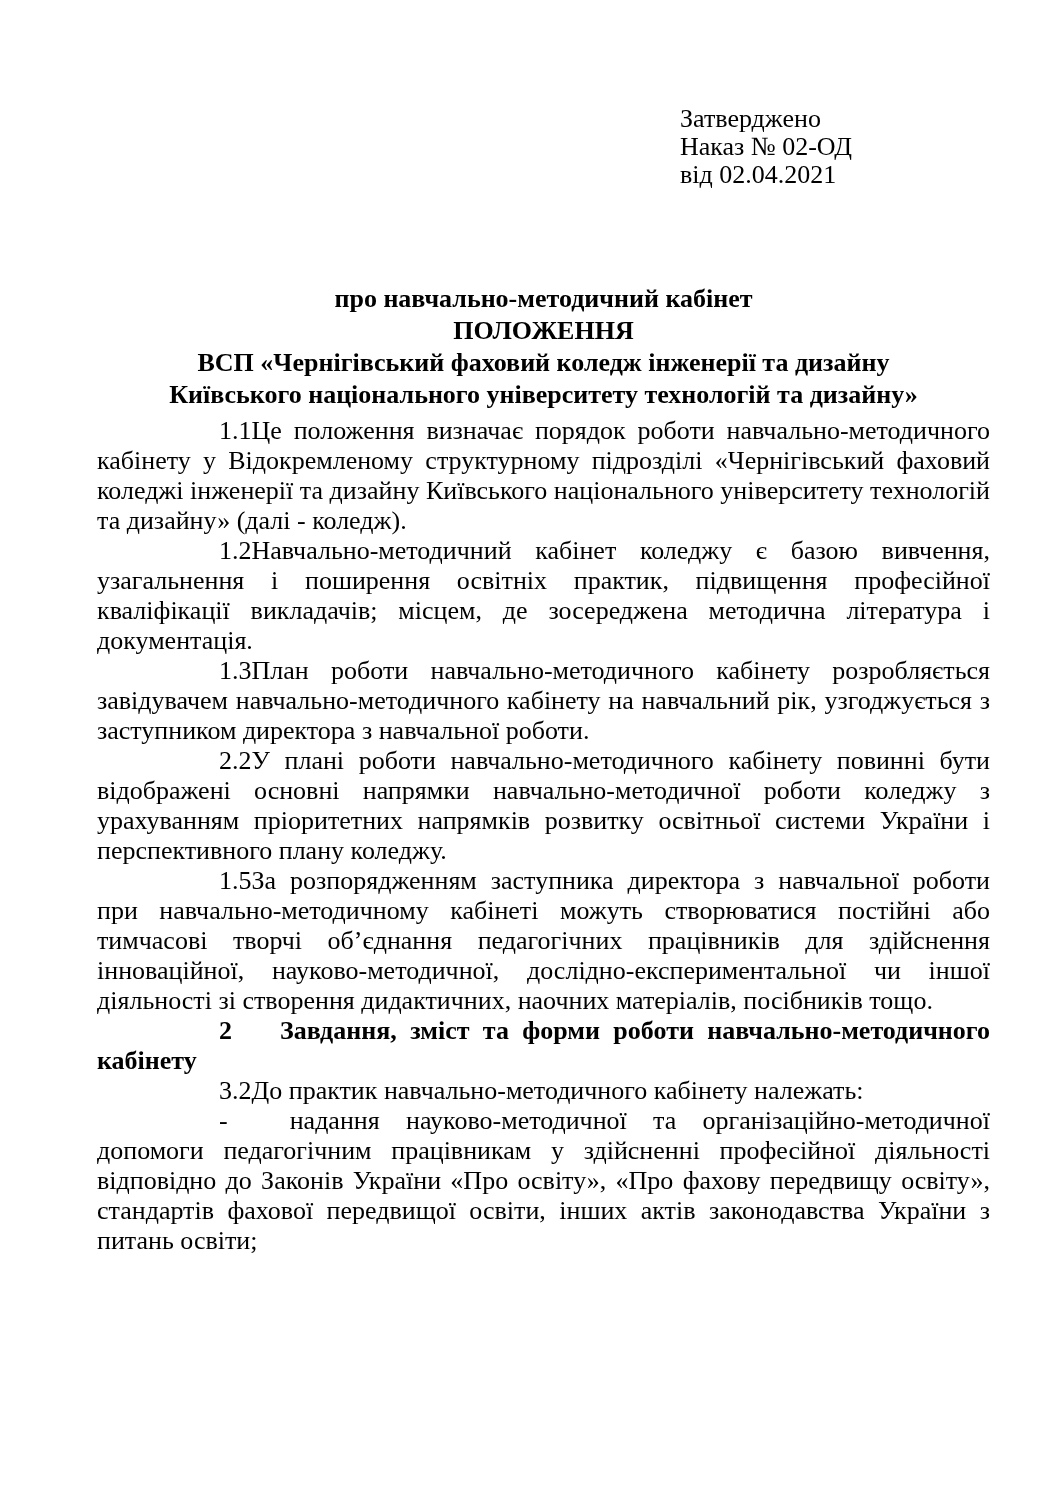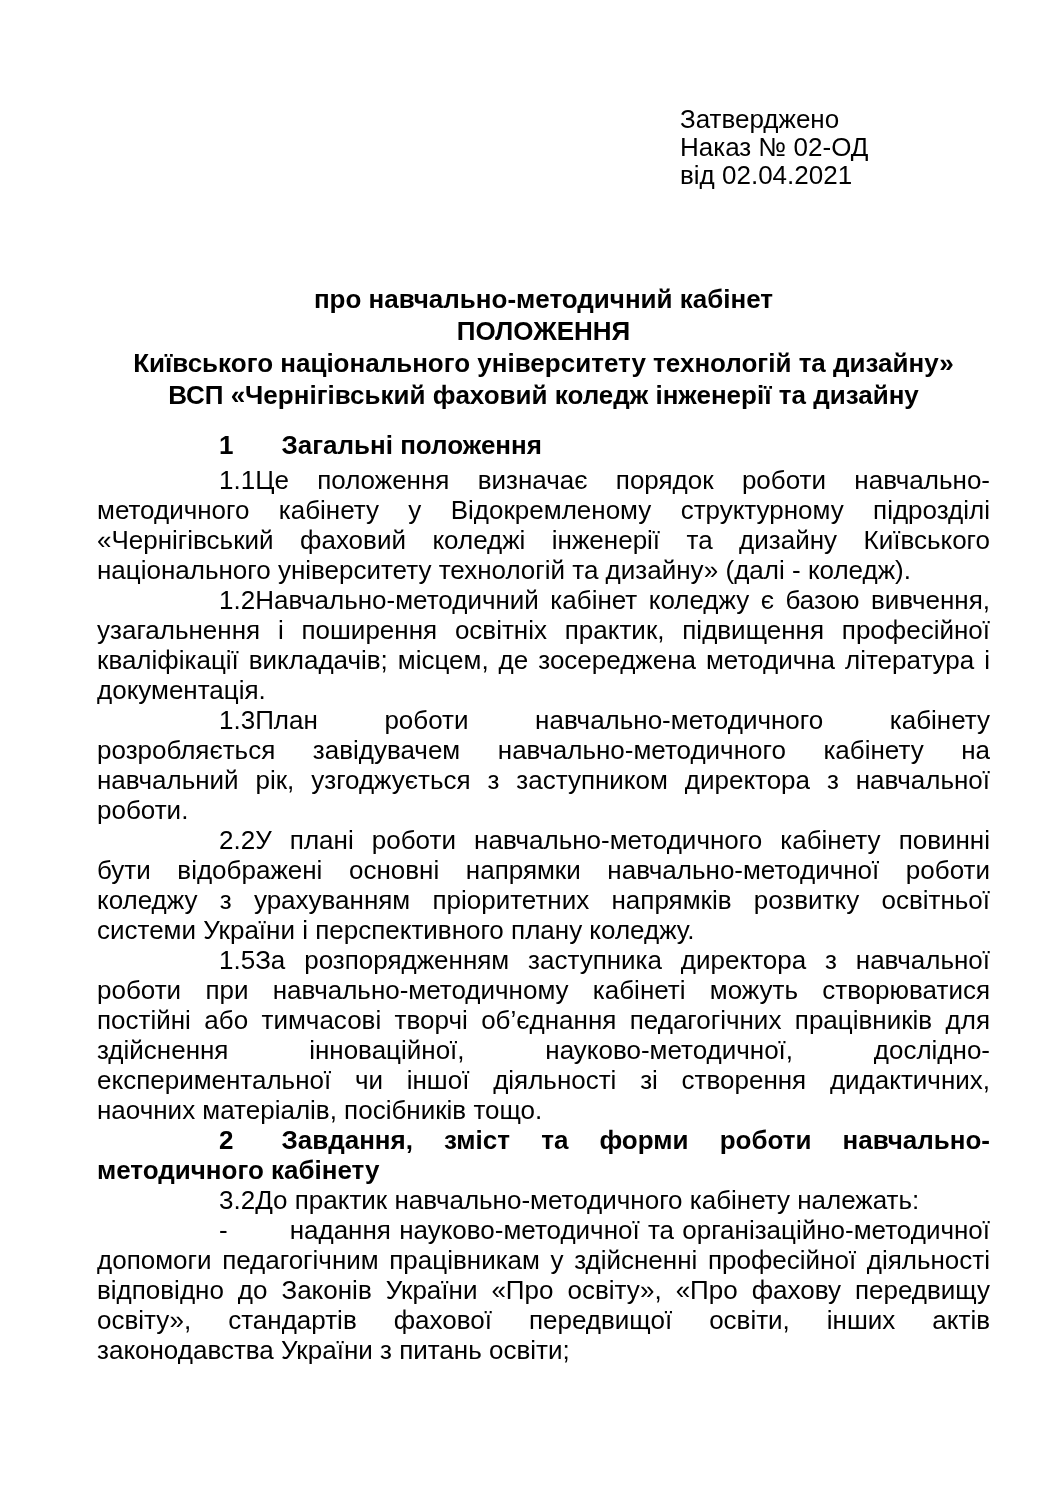--- a/index.html
+++ b/index.html
@@ -6,21 +6,21 @@
     margin: 0;
     padding: 0;
     background: #ffffff;
   }
   .page {
     position: relative;
     width: 1058px;
     height: 1497px;
     background: #ffffff;
     color: #000000;
-    font-family: Liberation Sans, sans-serif;
+    font-family: Liberation Serif, serif;
     font-size: 26px;
     overflow: hidden;
   }
   .content {
     padding: 105px 68px 0 97px; 
   }
   
   .approval {
     margin-left: 583px;
     line-height: 28px;
@@ -63,25 +63,24 @@
 
     <div class="approval">
       <div>Затверджено</div>
       <div>Наказ № 02-ОД</div>
       <div>від 02.04.2021</div>
     </div>
 
     <div class="doc-title">
       <div>про навчально-методичний кабінет</div>
       <div>ПОЛОЖЕННЯ</div>
+      <div>ВСП «Чернігівський фаховий коледж інженерії та дизайну</div>
       <div>Київського національного університету технологій та дизайну»</div>
-      <div>ВСП «Чернігівський фаховий коледж інженерії та дизайну</div>
     </div>
 
-    <p class="heading heading-1"><span class="num">1</span><span>Загальні положення</span></p>
 
     <p class="para para-first"><span class="pnum">1.1</span><span>Це положення визначає порядок роботи навчально-методичного кабінету у Відокремленому структурному підрозділі «Чернігівський фаховий коледжі інженерії та дизайну Київського національного університету технологій та дизайну» (далі - коледж).</span></p>
 
     <p class="para"><span class="pnum">1.2</span><span>Навчально-методичний кабінет коледжу є базою вивчення, узагальнення і поширення освітніх практик, підвищення професійної кваліфікації викладачів; місцем, де зосереджена методична література і документація.</span></p>
 
     <p class="para"><span class="pnum">1.3</span><span>План роботи навчально-методичного кабінету розробляється завідувачем навчально-методичного кабінету на навчальний рік, узгоджується з заступником директора з навчальної роботи.</span></p>
 
     <p class="para"><span class="pnum">2.2</span><span>У плані роботи навчально-методичного кабінету повинні бути відображені основні напрямки навчально-методичної роботи коледжу з урахуванням пріоритетних напрямків розвитку освітньої системи України і перспективного плану коледжу.</span></p>
 
     <p class="para"><span class="pnum">1.5</span><span>За розпорядженням заступника директора з навчальної роботи при навчально-методичному кабінеті можуть створюватися постійні або тимчасові творчі об’єднання педагогічних працівників для здійснення інноваційної, науково-методичної, дослідно-експериментальної чи іншої діяльності зі створення дидактичних, наочних матеріалів, посібників тощо.</span></p>

